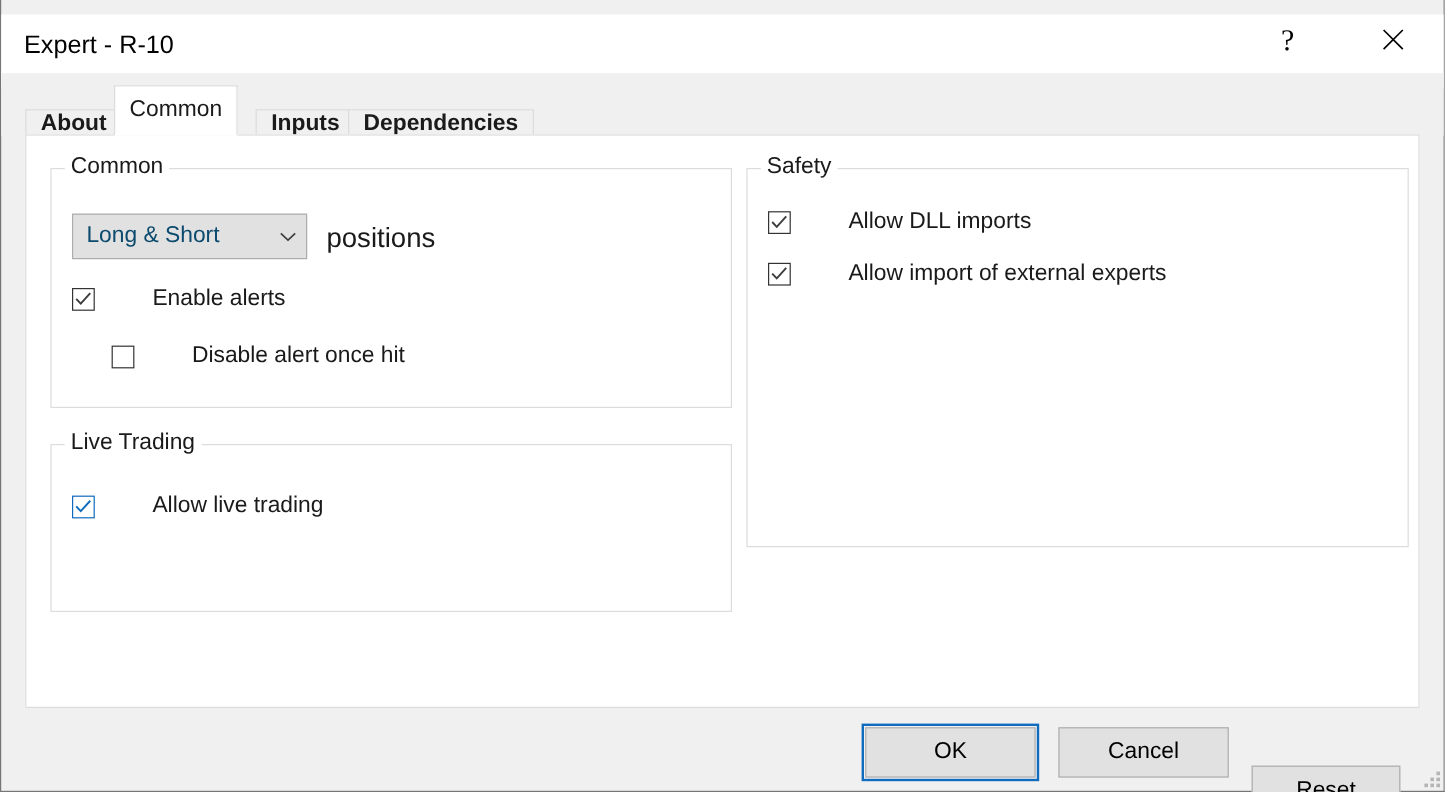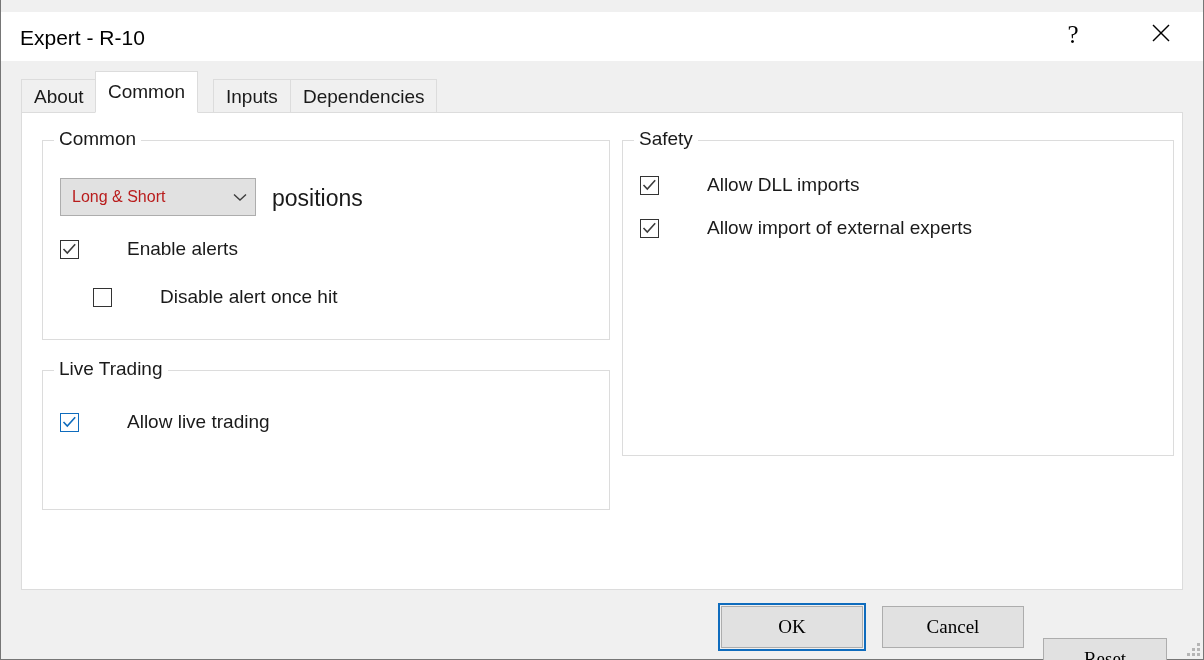--- a/index.html
+++ b/index.html
@@ -83,22 +83,23 @@
     border-bottom: none;
     font-size: 19px;
     color: #1a1a1a;
     display: flex;
     align-items: center;
     justify-content: center;
     cursor: default;
     white-space: nowrap;
   }
   .tab.inactive {
-    height: 34px;
+    height: 22px;
     padding: 0 12px;
+    font-weight: bold;
   }
   .tab.active {
     height: 42px;
     padding: 0 12px;
     background: #ffffff;
     border: 1px solid #dcdcdc;
     border-bottom: 1px solid #ffffff;
     z-index: 4;
   }
 
@@ -146,22 +147,22 @@
     align-items: center;
     cursor: default;
   }
   #positions-select {
     left: 17px;
     top: 37px;
     width: 196px;
     height: 38px;
   }
   .combobox-value {
-    font-size: 16px;
-    color: #b91c1c;
+    font-size: 19px;
+    color: #0c4a6e;
     padding-left: 11px;
     flex: 1;
     white-space: nowrap;
   }
   .combobox-arrow {
     width: 30px;
     display: flex;
     align-items: center;
     justify-content: center;
   }
@@ -215,21 +216,21 @@
     position: absolute;
     box-sizing: border-box;
     background: #e1e1e1;
     border: 1px solid #adadad;
     font-size: 19px;
     color: #000000;
     display: flex;
     align-items: center;
     justify-content: center;
     cursor: default;
-    font-family: Liberation Serif, serif;
+    font-family: Liberation Sans, sans-serif;
     padding: 0;
     white-space: nowrap;
   }
   #ok-button {
     left: 720px;
     top: 606px;
     width: 142px;
     height: 42px;
     border: 1px solid #adadad;
     outline: 2px solid #0f6cbd;

